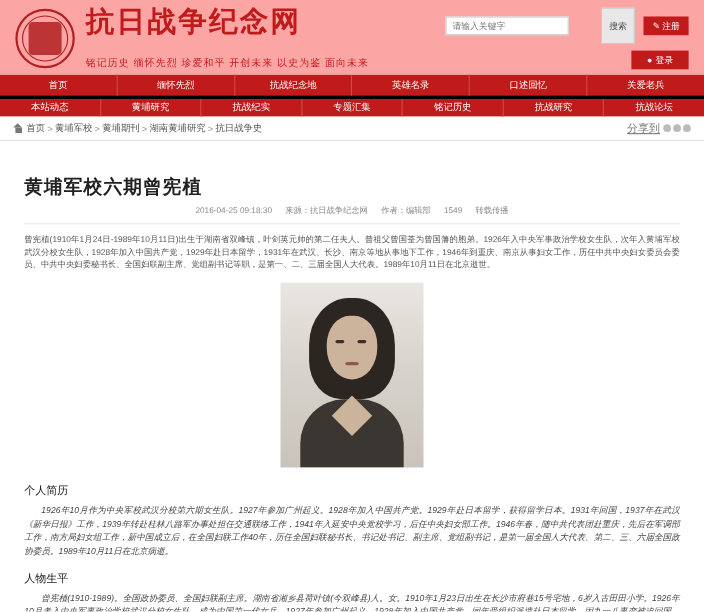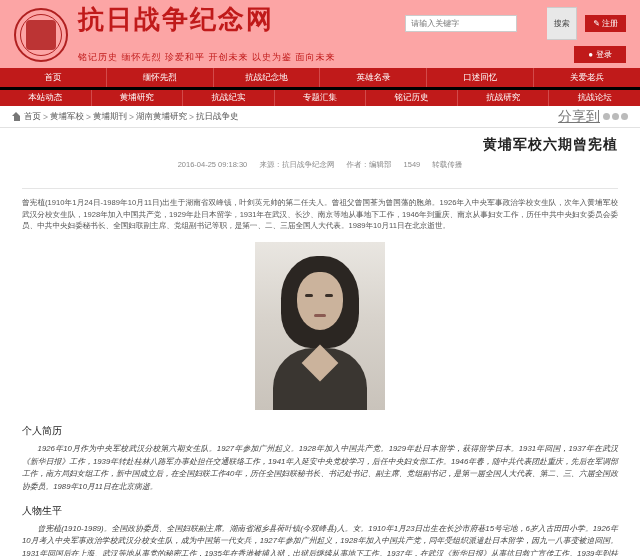--- a/index.html
+++ b/index.html
@@ -173,51 +173,51 @@
     content: "";
     position: absolute;
     left: 1.5px; top: 4px;
     width: 6px; height: 5px;
     background: #777;
   }
   .crumb-text { font-size: 8.5px; color: #555; cursor: pointer; }
   .crumb-sep { font-size: 8.5px; color: #999; margin: 0 2px; }
   .crumb-right {
     margin-left: auto;
-    font-size: 14px;
+    font-size: 10px;
     color: #777;
     display: flex;
     align-items: center;
     gap: 3px;
     text-decoration: underline;
   }
   .share-dots { display: flex; gap: 2px; }
   .share-dots i {
     width: 7px; height: 7px; border-radius: 50%;
     display: inline-block; background: #bbb;
   }
 
   
   .article {
     padding: 8px 22px 0 22px;
   }
   .art-title {
-    text-align: right;
+    text-align: left;
     font-family: "Liberation Serif", serif;
-    font-size: 14px;
+    font-size: 17px;
     font-weight: bold;
     color: #222;
     letter-spacing: 1px;
-    margin: 0 0 6px;
+    margin: 22px 0 6px;
   }
   .art-meta {
     text-align: center;
     font-size: 7.5px;
     color: #8a8a8a;
-    margin-bottom: 18px;
+    margin-bottom: 6px;
   }
   .art-meta span { margin: 0 5px; }
   .art-divider {
     border: none;
     border-top: 1px solid #e5e5e5;
     margin: 0 0 7px;
   }
   .summary {
     font-size: 7.6px;
     line-height: 1.55;

